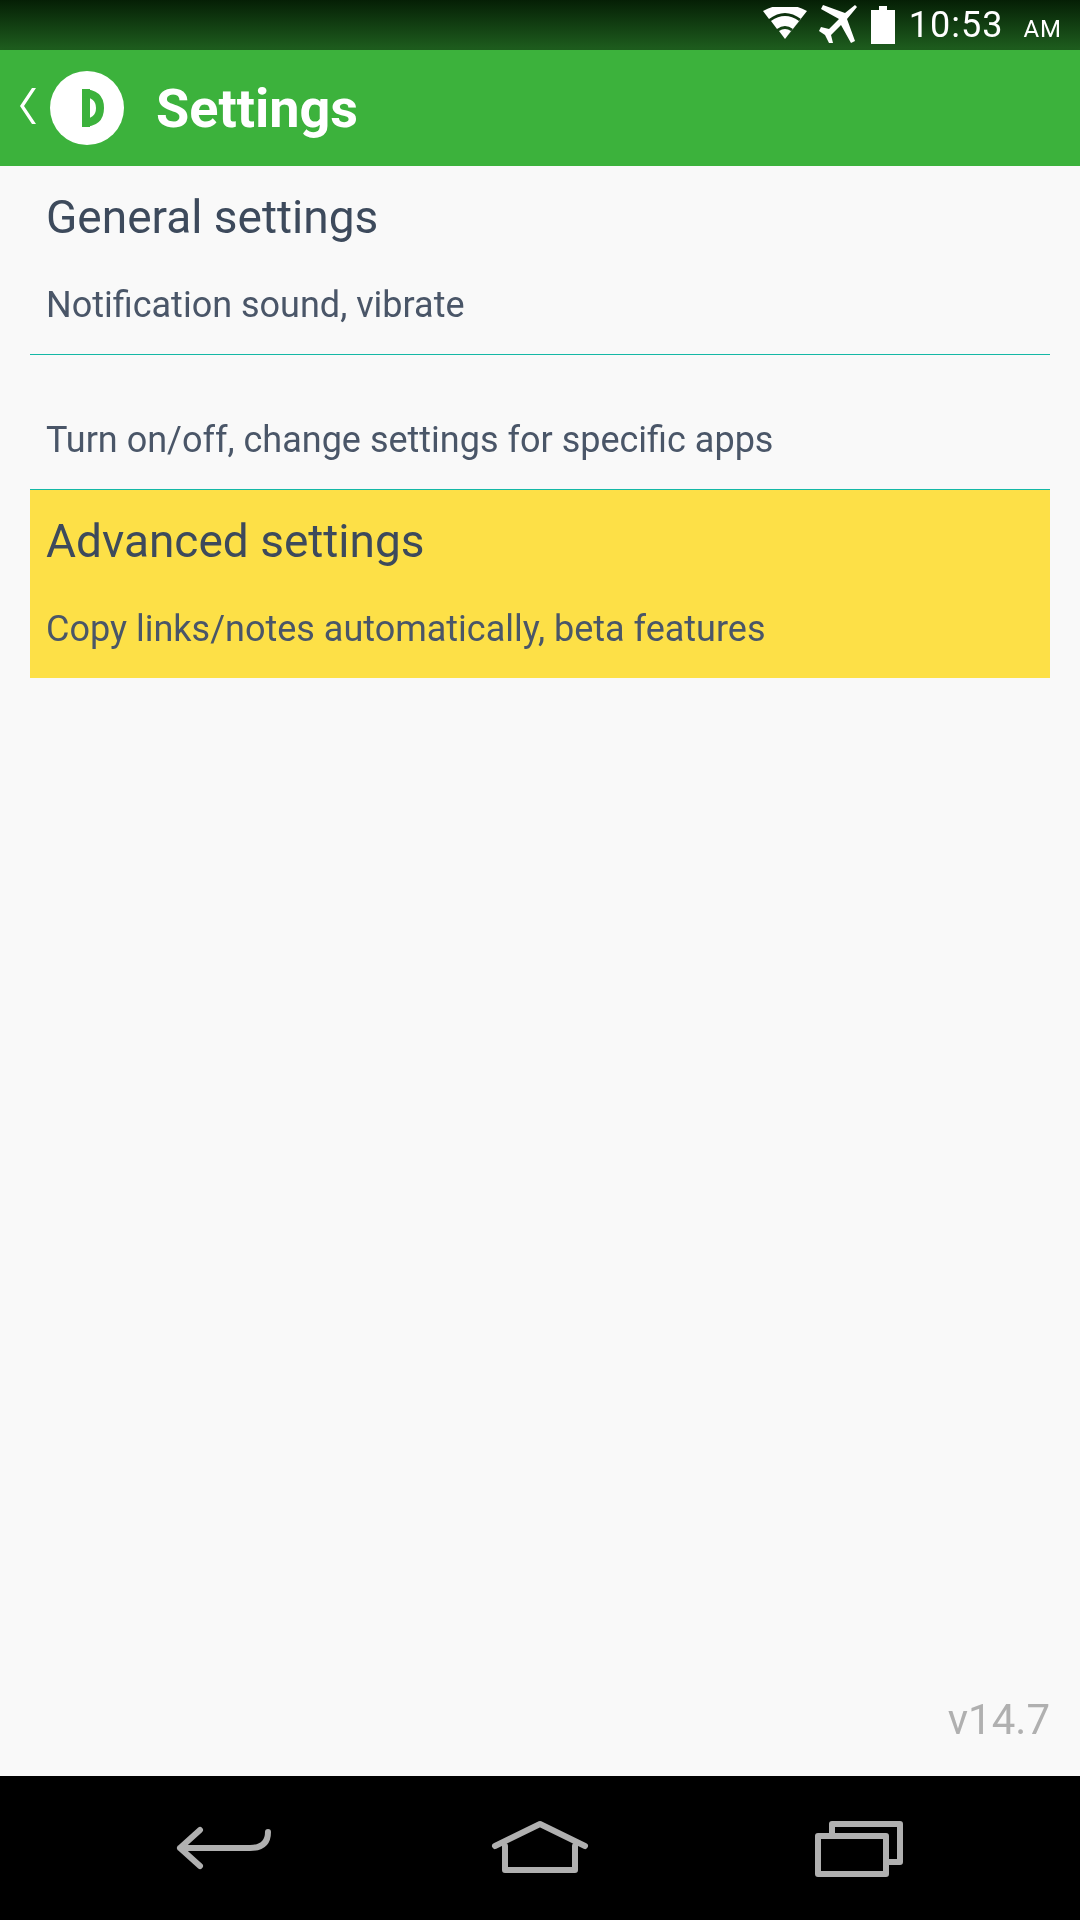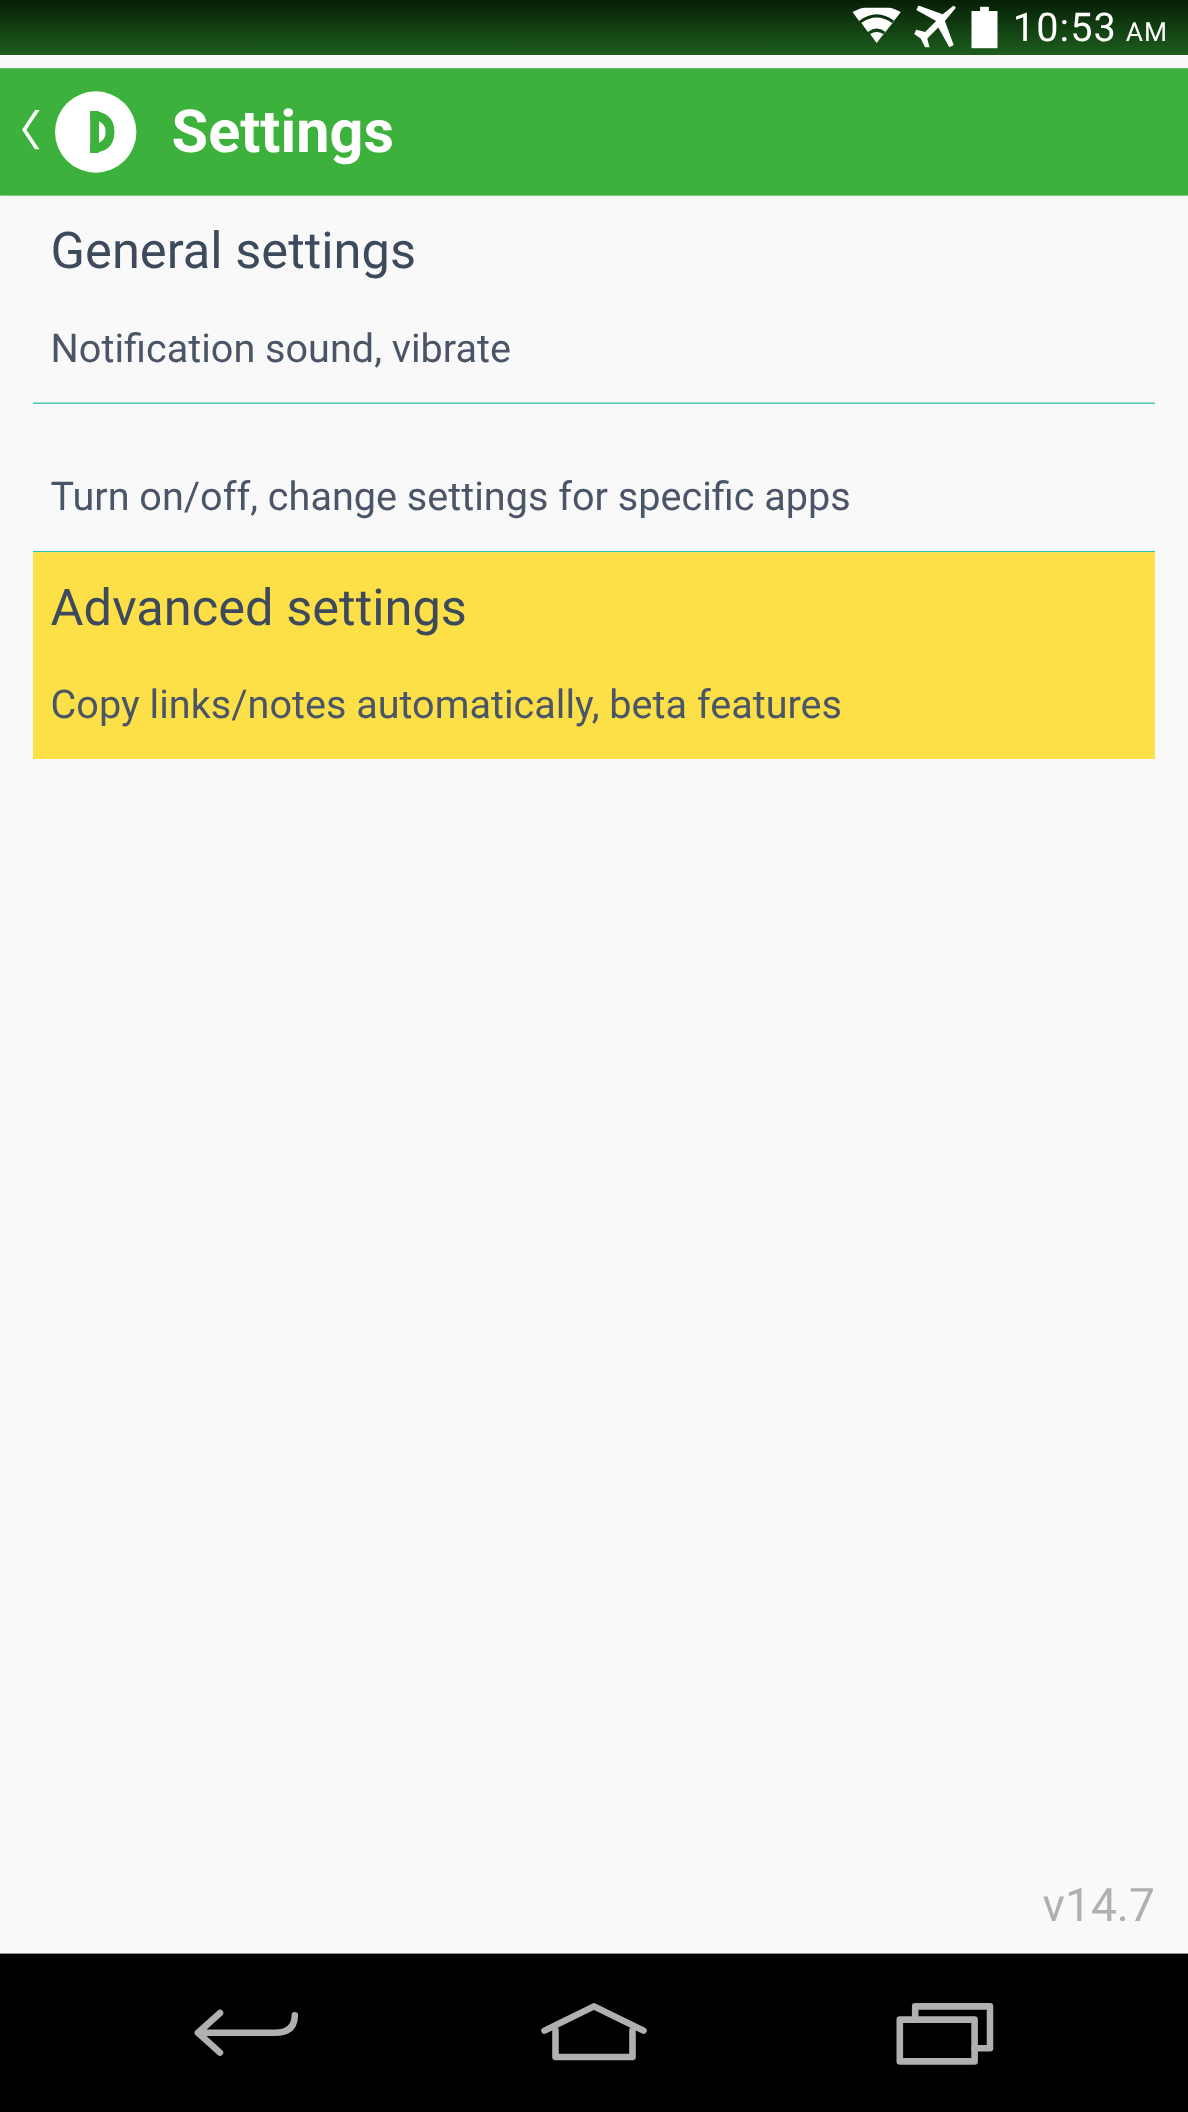--- a/index.html
+++ b/index.html
@@ -36,31 +36,30 @@
       color: #ffffff;
       font-size: 36px;
       font-weight: 400;
       letter-spacing: 1px;
       display: flex;
       align-items: baseline;
     }
     
     .status-time-ampm {
       font-size: 24px;
-      margin-left: 8px;
+      margin-left: 20px;
     }
     
     .action-bar {
       height: 116px;
       background: #3cb23c;
       display: flex;
       align-items: center;
       padding-left: 20px;
       box-shadow: 0 2px 4px rgba(0,0,0,0.1);
-      margin-top: 12px;
     }
     
     .back-chevron {
       color: #ffffff;
       margin-right: 10px;
     }
     
     .app-icon {
       width: 74px;
       height: 74px;
@@ -106,21 +105,21 @@
     
     .settings-item-subtitle {
       color: #4a5668;
       font-size: 36px;
       font-weight: 400;
       margin-top: 40px;
     }
     
     .version {
       position: absolute;
-      bottom: 163px;
+      bottom: 176px;
       right: 30px;
       color: #b0b0b0;
       font-size: 42px;
       font-weight: 400;
     }
     
     .nav-bar {
       position: absolute;
       bottom: 0;
       left: 0;

